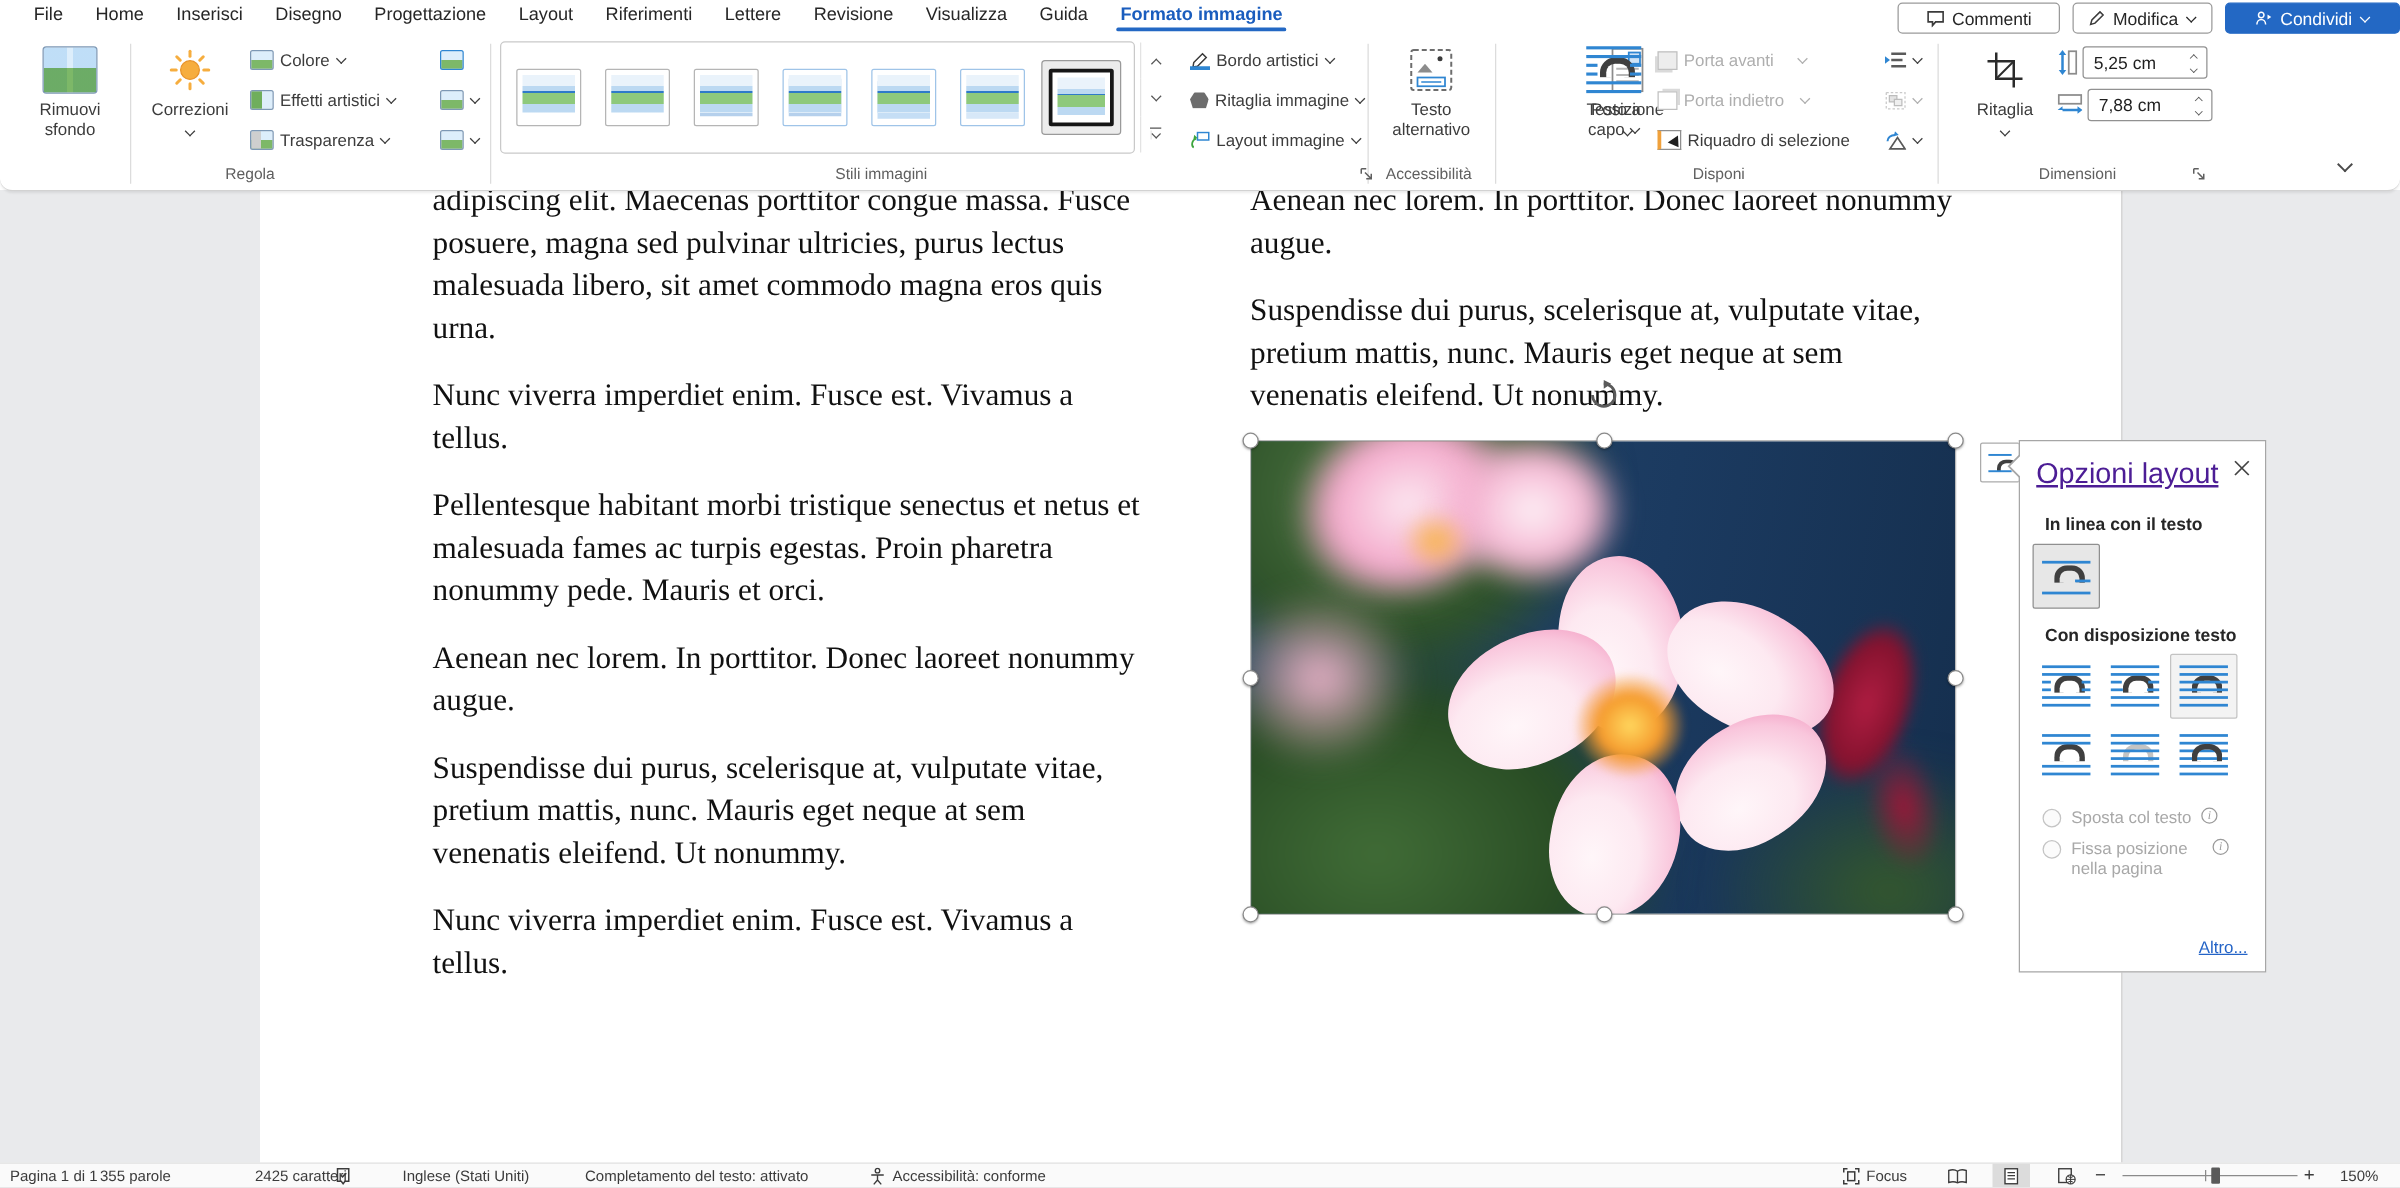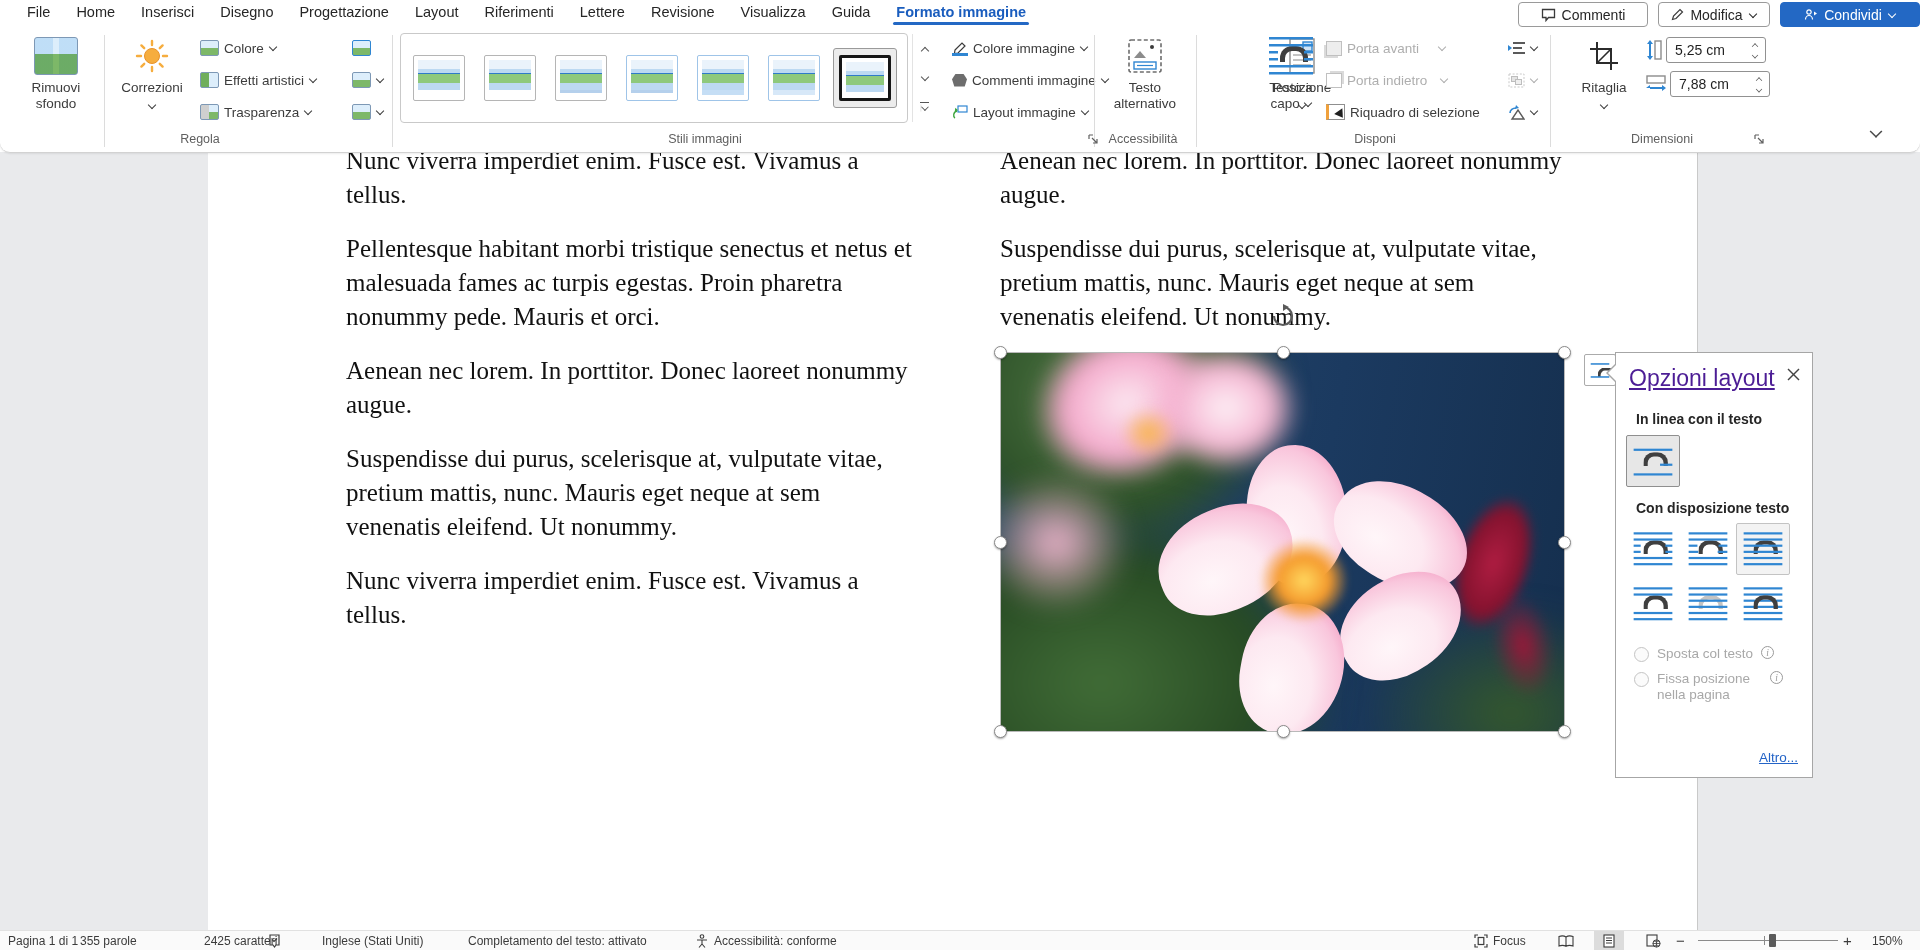--- a/index.html
+++ b/index.html
@@ -258,26 +258,26 @@
         </span>
     </div>
 
     <div class="smallrow" style="left:952px;top:10px;">
       <span style="display:inline-block;width:16px;height:15px;position:relative;">
         <svg width="16" height="15" viewBox="0 0 16 15">
             <path d="M3 9l7-7 3 3-7 7-3.6.6z" fill="none" stroke="#3b3b3b" stroke-width="1.2"></path>
             <rect x="0" y="12" width="16" height="3" fill="#2f86d2"></rect>
           </svg>
       </span>
-      <span>Colore immagine</span>
+      <span>Bordo artistici</span>
       <span class="cv"></span>
     </div>
     <div class="smallrow" style="left:952px;top:42px;">
       <span style="width:15px;height:13px;background:#6d6d6d;clip-path:polygon(25% 0,75% 0,100% 45%,85% 100%,15% 100%,0 45%);"></span>
-      <span>Commenti immagine</span>
+      <span>Ritaglia immagine</span>
       <span class="cv"></span>
     </div>
     <div class="smallrow" style="left:952px;top:74px;">
       <span style="display:inline-block;width:16px;height:15px;">
         <svg width="16" height="15" viewBox="0 0 16 15">
             <rect x="6" y="1" width="9" height="6" fill="none" stroke="#2f86d2" stroke-width="1.2"></rect>
             <path d="M3 13c-2-1-2-6 2-7" fill="none" stroke="#3da53d" stroke-width="1.4"></path>
             <path d="M4 3l2 3H2z" fill="#3da53d" transform="rotate(100 4 5)"></path>
           </svg>
       </span>
@@ -432,20 +432,21 @@
         <path d="M1 1h4M1 1v4" stroke="#5f5f5f" stroke-width="1.2" fill="none"></path>
         <path d="M4 4l5 5M9 5v4h-4" stroke="#5f5f5f" stroke-width="1.2" fill="none"></path>
       </svg>
     <span class="cv" style="position:absolute;left:1872px;top:102px;transform:scale(1.5);color:#4a4a4a;"></span>
   </div>
 
   <div class="docarea">
     <div class="page"></div>
 
     <div class="col colL">
+      <p>adipiscing elit. Maecenas porttitor congue massa. Fusce posuere, magna sed pulvinar ultricies, purus lectus malesuada libero, sit amet commodo magna eros quis urna.</p>
       <p>Nunc viverra imperdiet enim. Fusce est. Vivamus a tellus.</p>
       <p>Pellentesque habitant morbi tristique senectus et netus et malesuada fames ac turpis egestas. Proin pharetra nonummy pede. Mauris et orci.</p>
       <p>Aenean nec lorem. In porttitor. Donec laoreet nonummy augue.</p>
       <p>Suspendisse dui purus, scelerisque at, vulputate vitae, pretium mattis, nunc. Mauris eget neque at sem venenatis eleifend. Ut nonummy.</p>
       <p>Nunc viverra imperdiet enim. Fusce est. Vivamus a tellus.</p>
     </div>
 
     <div class="col colR">
       <p>Aenean nec lorem. In porttitor. Donec laoreet nonummy augue.</p>
       <p>Suspendisse dui purus, scelerisque at, vulputate vitae, pretium mattis, nunc. Mauris eget neque at sem venenatis eleifend. Ut nonummy.</p>

